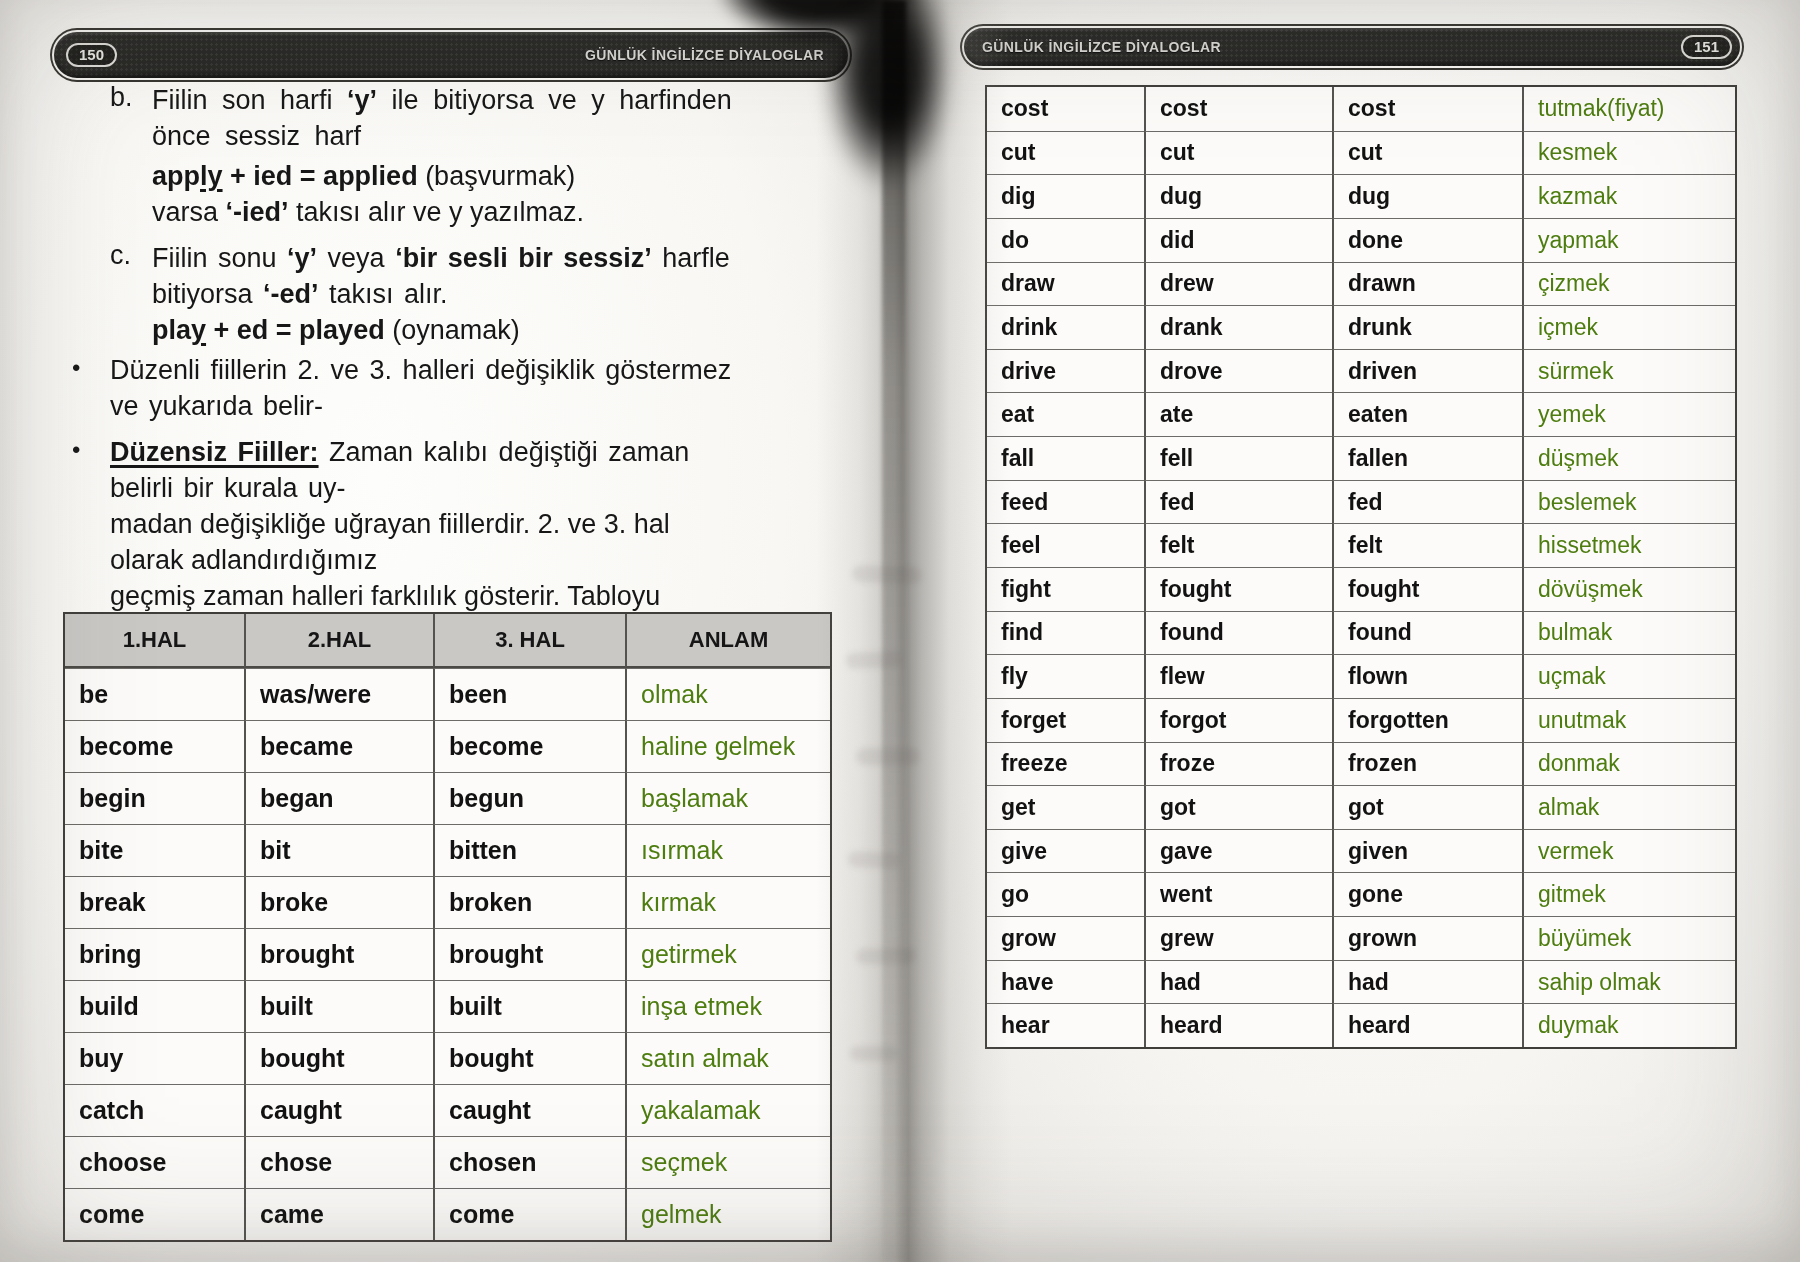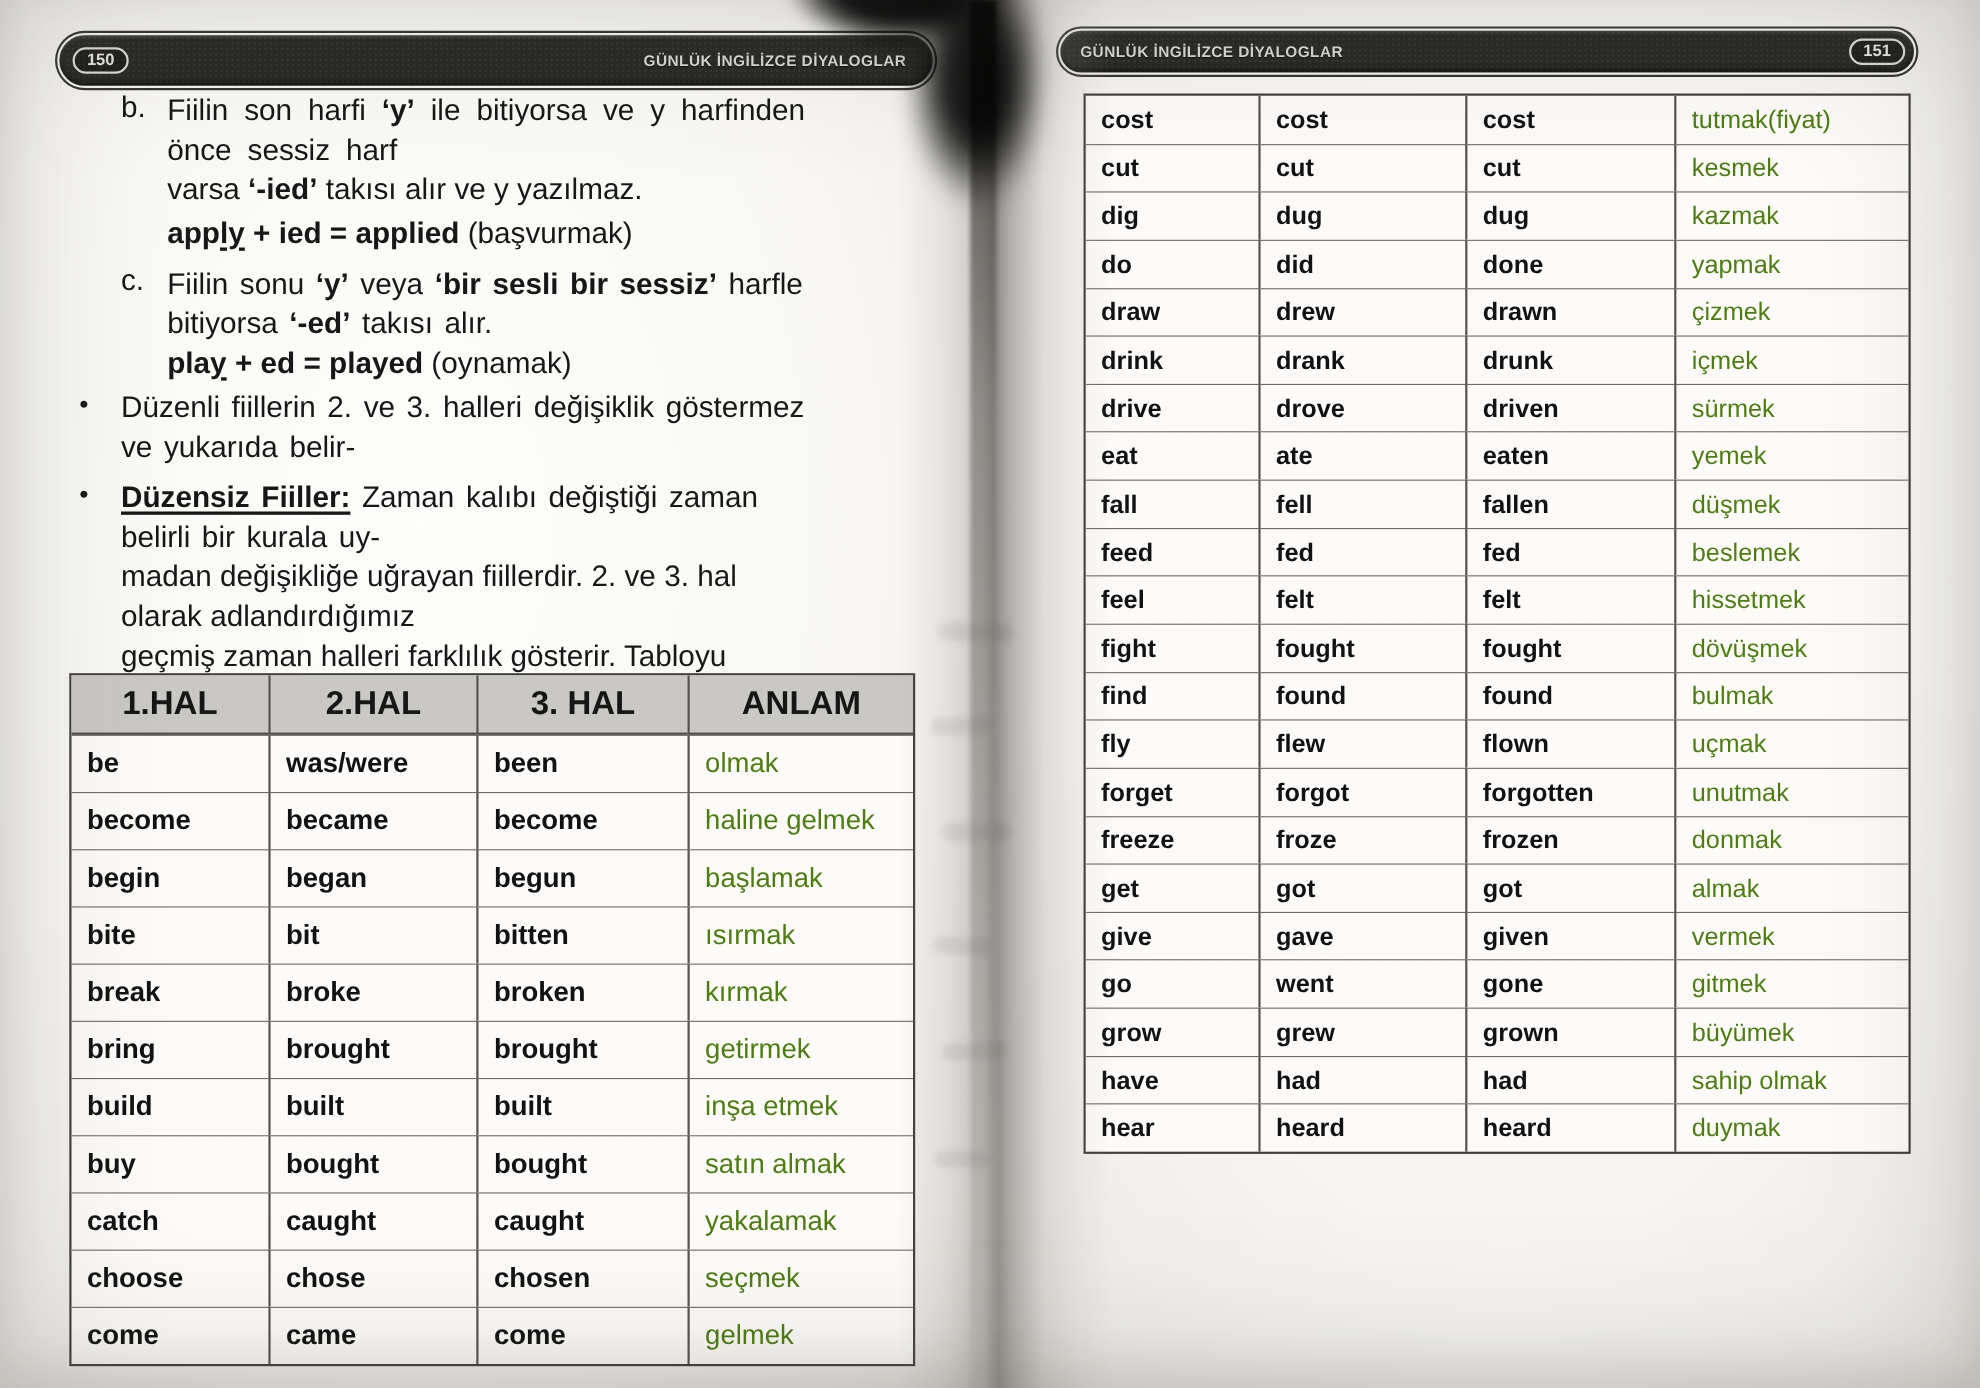--- a/index.html
+++ b/index.html
@@ -65,21 +65,21 @@
   .table-right{left:985px;top:85px;width:748px;height:960px;
     grid-template-columns:157px 188px 190px 213px;
     grid-template-rows:repeat(22,1fr);}
   .table-right .cell{font-size:23px;}
   .vtable .cell.c0,.vtable .cell.c1,.vtable .cell.c2{font-weight:700;color:#121212;}
   .vtable .cell.c3{font-weight:400;color:#4d7c0f;}
   .table-right .cell.c0,.table-right .cell.c1,.table-right .cell.c2,.table-right .cell.c3{border-top:1px solid #6d6b67;}
   .table-right .cell:nth-child(-n+4){border-top:none;}
   .table-left .hcell{
     background:#c9c8c5;display:flex;align-items:center;justify-content:center;
-    font-weight:700;font-size:30px;color:#161616;
+    font-weight:700;font-size:22px;color:#161616;
     border-left:2px solid #55534f;border-bottom:2px solid #4c4a46;
   }
   .table-left .hcell:first-child{border-left:none;}
   .table-left .cell:nth-child(-n+8){ }
   
   .gutter-band{left:816px;top:0;width:196px;height:1262px;z-index:50;pointer-events:none;
     background:linear-gradient(to right,
       rgba(150,147,141,0) 0%,
       rgba(145,142,136,.16) 22%,
       rgba(118,115,109,.36) 40%,
@@ -123,22 +123,22 @@
 </div>
 
 <div class="abs header-bar bar-right">
   <span class="bar-title">GÜNLÜK İNGİLİZCE DİYALOGLAR</span>
   <span class="page-num-badge">151</span>
 </div>
 
 <div class="abs rule-block" style="top:82px;">
   <span class="rule-label">b.</span>
   <div class="textline ws-wide"><span>Fiilin son harfi </span><span class="seg-b">‘y’</span><span> ile bitiyorsa ve y harfinden önce sessiz harf</span></div>
+  <div class="textline" style="margin-top:4px;"><span class="seg-b">app</span><span class="seg-b seg-u">ly</span><span class="seg-b"> + ied = </span><span class="seg-b">applied</span><span> (başvurmak)</span></div>
   <div class="textline"><span>varsa </span><span class="seg-b">‘-ied’</span><span> takısı alır ve y yazılmaz.</span></div>
-  <div class="textline" style="margin-top:4px;"><span class="seg-b">app</span><span class="seg-b seg-u">ly</span><span class="seg-b"> + ied = </span><span class="seg-b">applied</span><span> (başvurmak)</span></div>
 </div>
 
 <div class="abs rule-block" style="top:240px;">
   <span class="rule-label">c.</span>
   <div class="textline ws-mid"><span>Fiilin sonu </span><span class="seg-b">‘y’</span><span> veya </span><span class="seg-b">‘bir sesli bir sessiz’</span><span> harfle bitiyorsa </span><span class="seg-b">‘-ed’</span><span> takısı alır.</span></div>
   <div class="textline"><span class="seg-b">pla</span><span class="seg-b seg-u">y</span><span class="seg-b"> + ed = </span><span class="seg-b">played</span><span> (oynamak)</span></div>
 </div>
 
 <div class="abs bullet-block" style="top:352px;">
   <span class="bullet-marker">•</span>

